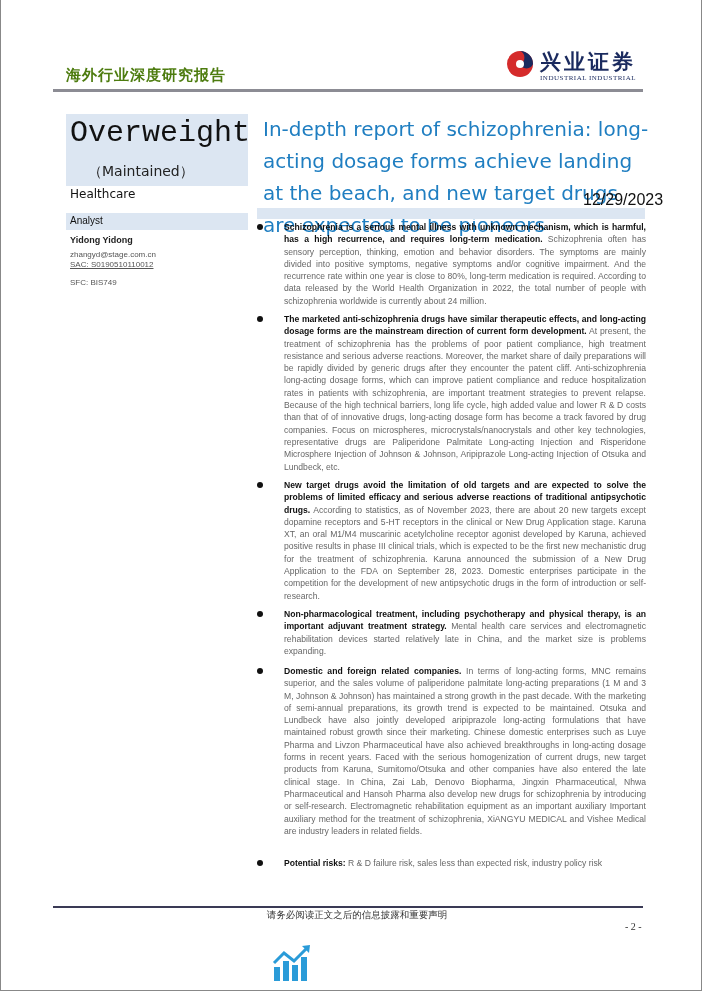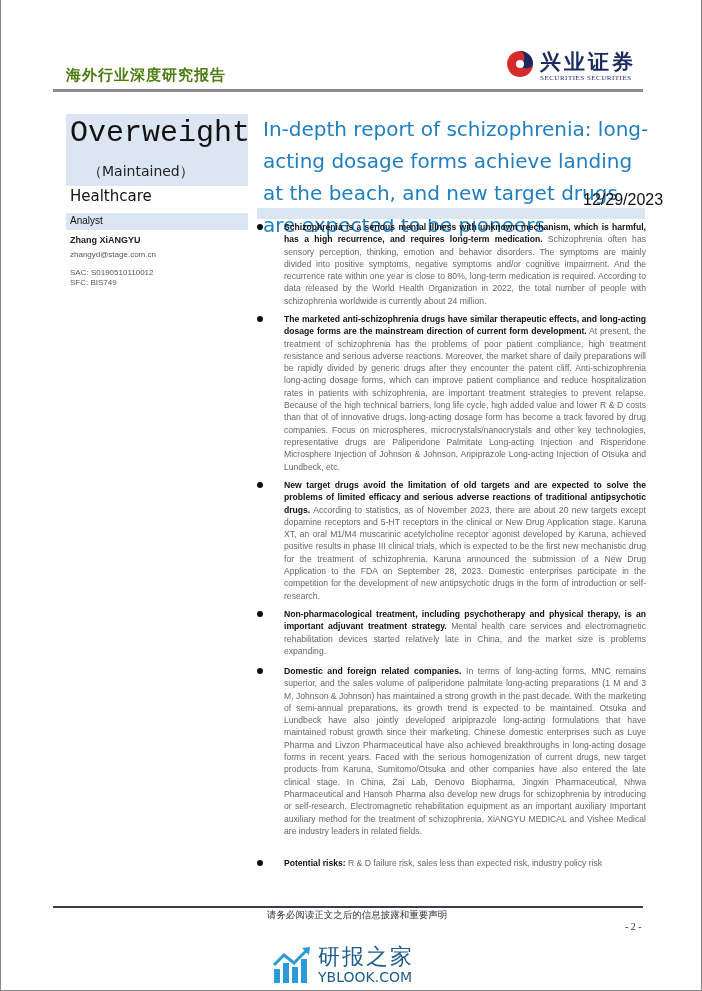--- a/index.html
+++ b/index.html
@@ -13,21 +13,21 @@
   .logo-mark { width: 28px; height: 28px; position: relative; margin-right: 6px; }
   .logo-text { display: flex; flex-direction: column; }
   .logo-cn { font-family: "DejaVu Serif", serif; font-size: 21px; font-weight: bold; color: #1a2a5e; letter-spacing: 3px; line-height: 24px; }
   .logo-en { font-family: "Liberation Serif", serif; font-size: 7px; color: #1a2a5e; letter-spacing: 0.5px; }
   .hdr-rule { position: absolute; left: 53px; top: 89px; width: 590px; height: 3px; background: #8c8c94; }
 
   
   .rating-box { position: absolute; left: 66px; top: 114px; width: 182px; height: 72px; background: #dce6f2; }
   .rating { position: absolute; left: 70px; top: 116px; font-size: 30px; color: #111; font-family: Liberation Mono, monospace; }
   .rating-sub { position: absolute; left: 88px; top: 163px; font-size: 14px; color: #222; font-family: "DejaVu Sans", sans-serif; }
-  .sector { position: absolute; left: 70px; top: 187px; font-size: 15px; color: #111; font-family: "DejaVu Sans", sans-serif; }
+  .sector { position: absolute; left: 70px; top: 187px; font-size: 12px; color: #111; font-family: "DejaVu Sans", sans-serif; }
   .analyst-bar { position: absolute; left: 66px; top: 213px; width: 182px; height: 17px; background: #dce6f2; }
   .analyst-label { position: absolute; left: 70px; top: 215px; font-size: 10px; color: #111; }
   .analyst-name { position: absolute; left: 70px; top: 235px; font-size: 9px; font-weight: bold; color: #222; }
   .analyst-line { position: absolute; left: 70px; font-size: 8px; color: #555; }
 
   
   .title { position: absolute; left: 263px; top: 113px; width: 390px; font-size: 20px; line-height: 32px; color: #1f7ec1; font-family: "DejaVu Sans", sans-serif; }
   .date { position: absolute; left: 583px; top: 191px; font-size: 16px; color: #111; }
   .summary-bar { position: absolute; left: 257px; top: 208px; width: 388px; height: 11px; background: #dce6f2; }
 
@@ -56,34 +56,34 @@
 <div class="hdr-title">海外行业深度研究报告</div>
 <div class="logo">
   <svg class="logo-mark" viewBox="0 0 28 28">
     <circle cx="14" cy="14" r="13" fill="#d52b2b"></circle>
     <path d="M14 1 A13 13 0 0 1 27 14 A7 7 0 0 1 14 14 A7 7 0 0 0 14 1 Z" fill="#1a2a5e"></path>
     <circle cx="14" cy="14" r="4" fill="#ffffff"></circle>
     <path d="M14 27 A13 13 0 0 1 1 14 A7 7 0 0 1 14 14 A7 7 0 0 0 14 27 Z" fill="#1a2a5e" opacity="0.0"></path>
   </svg>
   <div class="logo-text">
     <span class="logo-cn">兴业证券</span>
-    <span class="logo-en">SECURITIES SECURITIES</span>
+    <span class="logo-en">INDUSTRIAL INDUSTRIAL</span>
   </div>
 </div>
 <div class="hdr-rule"></div>
 
 <div class="rating-box"></div>
 <div class="rating">Overweight</div>
 <div class="rating-sub">（Maintained）</div>
 <div class="sector">Healthcare</div>
 <div class="analyst-bar"></div>
 <div class="analyst-label">Analyst</div>
-<div class="analyst-name">Zhang XiANGYU</div>
+<div class="analyst-name">Yidong Yidong</div>
 <div class="analyst-line" style="top:250px;">zhangyd@stage.com.cn</div>
-<div class="analyst-line" style="top:268px;">SAC: S0190510110012</div>
+<div class="analyst-line" style="top:260px;text-decoration:underline;">SAC: S0190510110012</div>
 <div class="analyst-line" style="top:278px;">SFC: BIS749</div>
 
 <div class="title">In-depth report of schizophrenia: long-acting dosage forms achieve landing at the beach, and new target drugs are expected to be pioneers</div>
 <div class="date">12/29/2023</div>
 <div class="summary-bar"></div>
 
 <div class="bullets">
   <div class="bullet" style="top:0px;">
     <span class="dot"></span>
     <div class="txt"><b>Schizophrenia is a serious mental illness with unknown mechanism, which is harmful, has a high recurrence, and requires long-term medication.</b><span> Schizophrenia often has sensory perception, thinking, emotion and behavior disorders. The symptoms are mainly divided into positive symptoms, negative symptoms and/or cognitive impairment. And the recurrence rate within one year is close to 80%, long-term medication is required. According to data released by the World Health Organization in 2022, the total number of people with schizophrenia worldwide is currently about 24 million.</span></div>
@@ -115,17 +115,13 @@
 <div class="page-num">- 2 -</div>
 <div class="wm">
   <svg class="wm-icon" viewBox="0 0 40 36">
     <rect x="2" y="22" width="6" height="14" fill="#2a9bd8"></rect>
     <rect x="11" y="16" width="6" height="20" fill="#2a9bd8"></rect>
     <rect x="20" y="20" width="6" height="16" fill="#2a9bd8"></rect>
     <rect x="29" y="12" width="6" height="24" fill="#2a9bd8"></rect>
     <polyline points="2,18 12,8 22,16 36,2" fill="none" stroke="#2a9bd8" stroke-width="3"></polyline>
     <polygon points="30,1 38,0 37,8" fill="#2a9bd8"></polygon>
   </svg>
-  <div class="wm-text">
-    <span class="wm-cn">研报之家</span>
-    <span class="wm-en">YBLOOK.COM</span>
-  </div>
 </div>
 
 </body></html>

